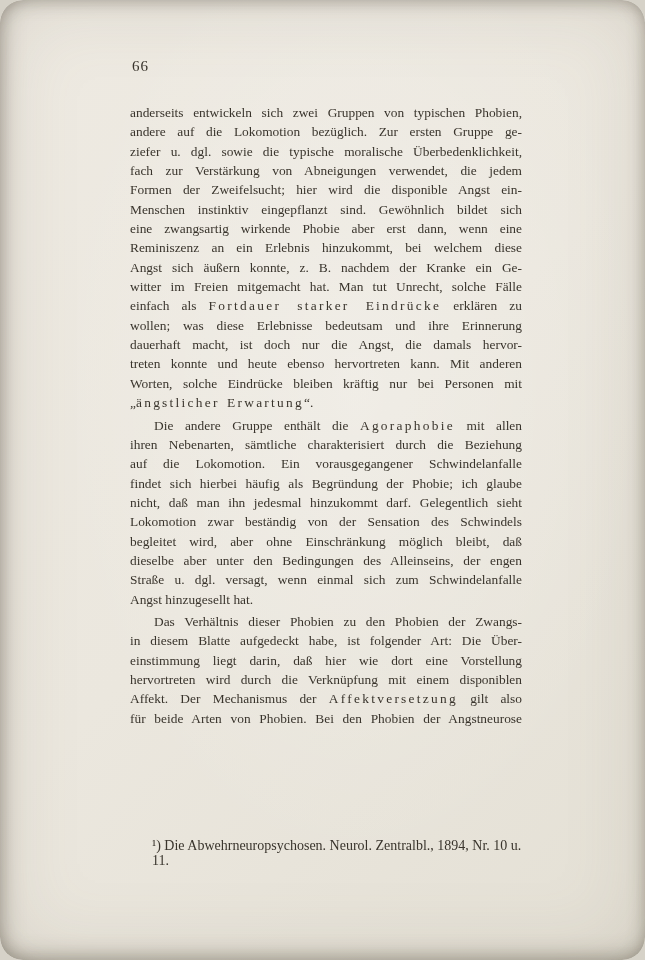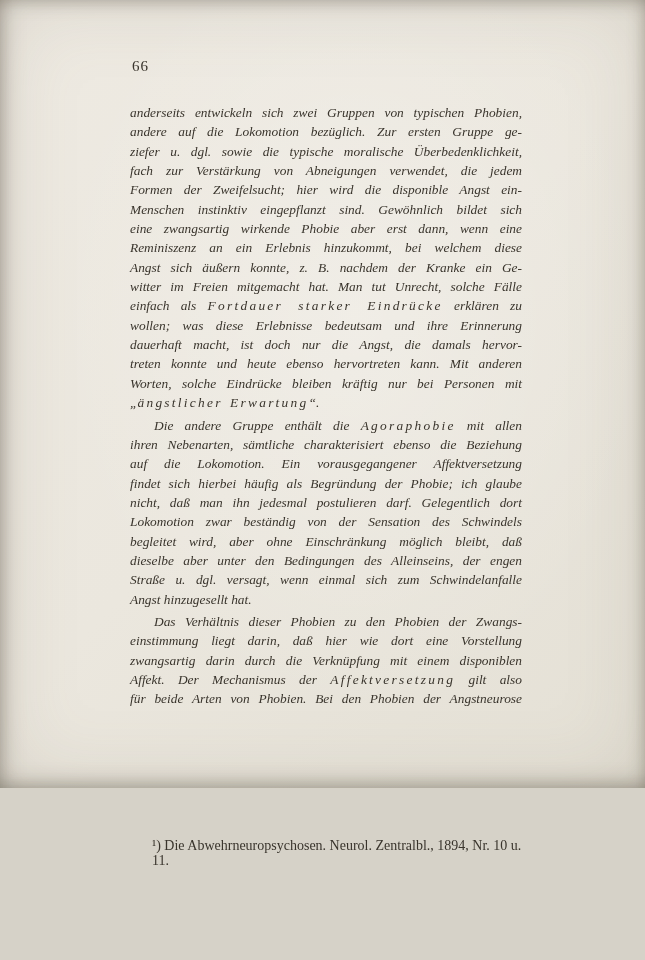--- a/index.html
+++ b/index.html
@@ -10,32 +10,33 @@
     margin:0;
     padding:0;
     width:645px;
     height:960px;
     overflow:hidden;
     background:#d6d2c8;
   }
   .page{
     position:relative;
     width:645px;
-    height:788px;
+    height:960px;
     background:
       radial-gradient(ellipse at 55% 40%, rgba(255,255,255,0.25), rgba(255,255,255,0) 60%),
       linear-gradient(135deg,#eeeae2 0%, var(--paper) 50%, #e4e0d5 100%);
     box-shadow:
       inset 14px 0 22px -12px rgba(92,86,72,0.40),
       inset -10px 0 18px -10px rgba(92,86,72,0.30),
       inset 0 -14px 20px -10px rgba(92,86,72,0.38),
       inset 0 12px 18px -10px rgba(92,86,72,0.30),
       inset 0 0 80px rgba(120,112,94,0.18);
     font-family:"Liberation Serif","DejaVu Serif",serif;
     color:var(--ink);
+    border-radius:23px;
   }
   .page-number{
     position:absolute;
     top:58px;
     left:132px;
     font-size:15px;
     letter-spacing:1px;
   }
   .text-block{
     position:absolute;
@@ -43,21 +44,20 @@
     left:130px;
     width:392px;
     font-size:13.4px;
     line-height:19.35px;
   }
   .paragraph{margin:0;}
   .paragraph + .paragraph{margin-top:3px;}
   .line{
     text-align:justify;
     text-align-last:justify;
-    font-style:italic;
   }
   .line.last{
     text-align-last:left;
   }
   .line.indent{
     padding-left:24px;
   }
   .sperr{
     letter-spacing:0.17em;
     word-spacing:0.12em;
@@ -93,33 +93,34 @@
         <div class="line">witter im Freien mitgemacht hat. Man tut Unrecht, solche Fälle</div>
         <div class="line">einfach als <span class="sperr">Fortdauer starker Eindrücke</span> erklären zu</div>
         <div class="line">wollen; was diese Erlebnisse bedeutsam und ihre Erinnerung</div>
         <div class="line">dauerhaft macht, ist doch nur die Angst, die damals hervor-</div>
         <div class="line">treten konnte und heute ebenso hervortreten kann. Mit anderen</div>
         <div class="line">Worten, solche Eindrücke bleiben kräftig nur bei Personen mit</div>
         <div class="line last">„<span class="sperr">ängstlicher Erwartung</span>“.</div>
       </div>
       <div class="paragraph">
         <div class="line indent">Die andere Gruppe enthält die <span class="sperr">Agoraphobie</span> mit allen</div>
-        <div class="line">ihren Nebenarten, sämtliche charakterisiert ebenso die Beziehung</div>
-        <div class="line">auf die Lokomotion. Ein vorausgegangener Affektversetzung</div>
+        <div class="line">ihren Nebenarten, sämtliche charakterisiert durch die Beziehung</div>
+        <div class="line">auf die Lokomotion. Ein vorausgegangener Schwindelanfalle</div>
         <div class="line">findet sich hierbei häufig als Begründung der Phobie; ich glaube</div>
-        <div class="line">nicht, daß man ihn jedesmal postulieren darf. Gelegentlich dort</div>
+        <div class="line">nicht, daß man ihn jedesmal hinzukommt darf. Gelegentlich sieht</div>
         <div class="line">Lokomotion zwar beständig von der Sensation des Schwindels</div>
         <div class="line">begleitet wird, aber ohne Einschränkung möglich bleibt, daß</div>
         <div class="line">dieselbe aber unter den Bedingungen des Alleinseins, der engen</div>
         <div class="line">Straße u. dgl. versagt, wenn einmal sich zum Schwindelanfalle</div>
         <div class="line last">Angst hinzugesellt hat.</div>
       </div>
       <div class="paragraph">
         <div class="line indent">Das Verhältnis dieser Phobien zu den Phobien der Zwangs-</div>
+        <div class="line">in diesem Blatte aufgedeckt habe, ist folgender Art: Die Über-</div>
         <div class="line">einstimmung liegt darin, daß hier wie dort eine Vorstellung</div>
-        <div class="line">zwangsartig darin durch die Verknüpfung mit einem disponiblen</div>
+        <div class="line">hervortreten wird durch die Verknüpfung mit einem disponiblen</div>
         <div class="line">Affekt. Der Mechanismus der <span class="sperr">Affektversetzung</span> gilt also</div>
         <div class="line">für beide Arten von Phobien. Bei den Phobien der Angstneurose</div>
       </div>
     </div>
 
   <div class="footnote">¹) Die Abwehrneuropsychosen. Neurol. Zentralbl., 1894, Nr. 10 u. 11.</div>
 </div>
 
 </body></html>

